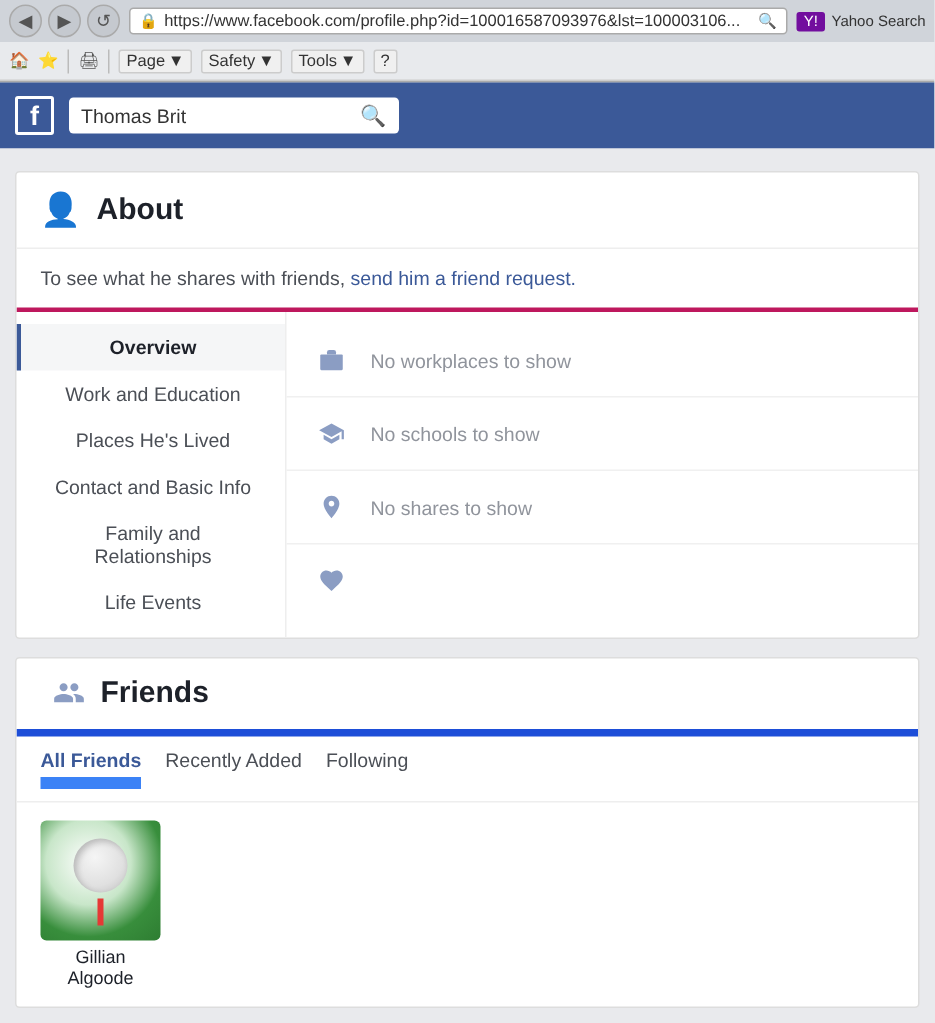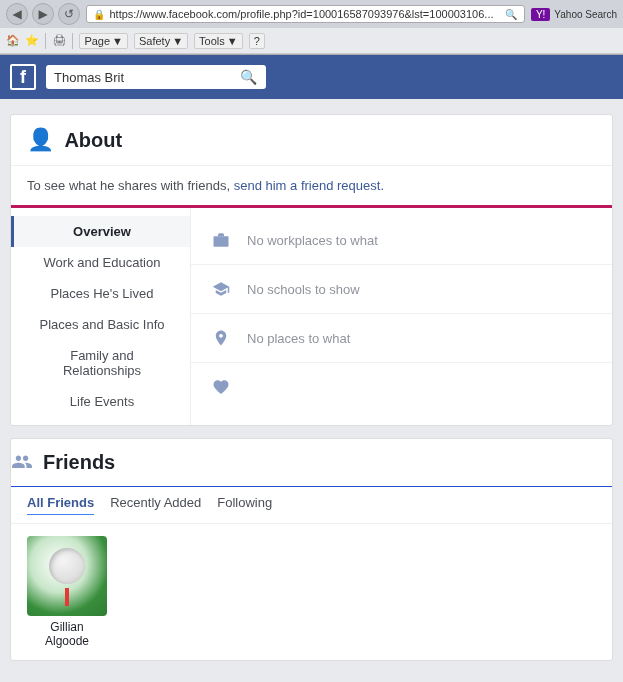--- a/index.html
+++ b/index.html
@@ -45,27 +45,27 @@
     .about-nav-item { padding: 8px 16px; cursor: pointer; font-size: 13px; color: #4b4f56; border-left: 3px solid transparent; text-align: center; }
     .about-nav-item.active { color: #1d2129; font-weight: bold; border-left: 3px solid #3b5998; background: #f5f6f7; }
 
     .about-details { flex: 1; padding: 8px 0; }
     .about-detail-row { display: flex; align-items: center; padding: 10px 16px; border-bottom: 1px solid #f0f0f0; gap: 12px; }
     .about-detail-row:last-child { border-bottom: none; }
     .detail-icon { width: 28px; height: 28px; display: flex; align-items: center; justify-content: center; color: #8b9dc3; font-size: 16px; flex-shrink: 0; }
     .detail-text { color: #90949c; font-size: 13px; }
 
     
-    .friends-header { padding: 12px 0; display: flex; align-items: center; gap: 10px; border-bottom: 1px solid #1d4ed8; }
+    .friends-header { padding: 12px 24px; display: flex; align-items: center; gap: 10px; border-bottom: 5px solid #1d4ed8; }
     .friends-icon { color: #8b9dc3; font-size: 18px; }
     .friends-title { font-size: 20px; font-weight: bold; color: #1d2129; }
 
     .friends-tabs { display: flex; padding: 8px 16px; border-bottom: 1px solid #eee; gap: 16px; }
     .friends-tab { font-size: 13px; cursor: pointer; color: #4b4f56; padding-bottom: 4px; }
-    .friends-tab.active { color: #3b5998; font-weight: bold; border-bottom: 1px solid #3b82f6; }
+    .friends-tab.active { color: #3b5998; font-weight: bold; border-bottom: 8px solid #3b82f6; }
 
     .friends-grid { padding: 12px 16px; display: flex; gap: 8px; flex-wrap: wrap; }
     .friend-card { width: 80px; text-align: center; cursor: pointer; }
     .friend-name { font-size: 12px; color: #1d2129; margin-top: 4px; word-wrap: break-word; }
 
     
     .golf-avatar {
       width: 80px;
       height: 80px;
       background: radial-gradient(circle at 40% 35%, #ffffff, #c8e6c9 40%, #388e3c 70%, #2e7d32);
@@ -160,50 +160,50 @@
     </div>
     <div class="friend-request-banner">
       <span>To see what he shares with friends,</span>
       <a class="friend-request-link" href="#">send him a friend request.</a>
     </div>
     <div class="about-body">
       <div class="about-nav">
         <div class="about-nav-item active">Overview</div>
         <div class="about-nav-item">Work and Education</div>
         <div class="about-nav-item">Places He's Lived</div>
-        <div class="about-nav-item">Places and Basic Info</div>
+        <div class="about-nav-item">Contact and Basic Info</div>
         <div class="about-nav-item">Family and Relationships</div>
         <div class="about-nav-item">Life Events</div>
       </div>
       <div class="about-details">
         <div class="about-detail-row">
           <div class="detail-icon">
             <svg width="18" height="18" viewBox="0 0 24 24" fill="#8b9dc3">
                 <rect x="2" y="7" width="20" height="14" rx="1" ry="1"></rect>
                 <path d="M16 7V5a2 2 0 0 0-2-2h-4a2 2 0 0 0-2 2v2"></path>
               </svg>
           </div>
-          <span class="detail-text">No workplaces to what</span>
+          <span class="detail-text">No workplaces to show</span>
         </div>
         <div class="about-detail-row">
           <div class="detail-icon">
             <svg width="18" height="18" viewBox="0 0 24 24" fill="#8b9dc3">
                 <path d="M12 3L1 9l11 6 9-4.91V17h2V9L12 3z"></path>
                 <path d="M5 13.18v4L12 21l7-3.82v-4L12 17l-7-3.82z"></path>
               </svg>
           </div>
           <span class="detail-text">No schools to show</span>
         </div>
         <div class="about-detail-row">
           <div class="detail-icon">
             <svg width="18" height="18" viewBox="0 0 24 24" fill="#8b9dc3">
                 <path d="M12 2C8.13 2 5 5.13 5 9c0 5.25 7 13 7 13s7-7.75 7-13c0-3.87-3.13-7-7-7zm0 9.5c-1.38 0-2.5-1.12-2.5-2.5s1.12-2.5 2.5-2.5 2.5 1.12 2.5 2.5-1.12 2.5-2.5 2.5z"></path>
               </svg>
           </div>
-          <span class="detail-text">No places to what</span>
+          <span class="detail-text">No shares to show</span>
         </div>
         <div class="about-detail-row">
           <div class="detail-icon">
             <svg width="18" height="18" viewBox="0 0 24 24" fill="#8b9dc3">
                 <path d="M12 21.35l-1.45-1.32C5.4 15.36 2 12.28 2 8.5 2 5.42 4.42 3 7.5 3c1.74 0 3.41.81 4.5 2.09C13.09 3.81 14.76 3 16.5 3 19.58 3 22 5.42 22 8.5c0 3.78-3.4 6.86-8.55 11.54L12 21.35z"></path>
               </svg>
           </div>
         </div>
       </div>
     </div>

